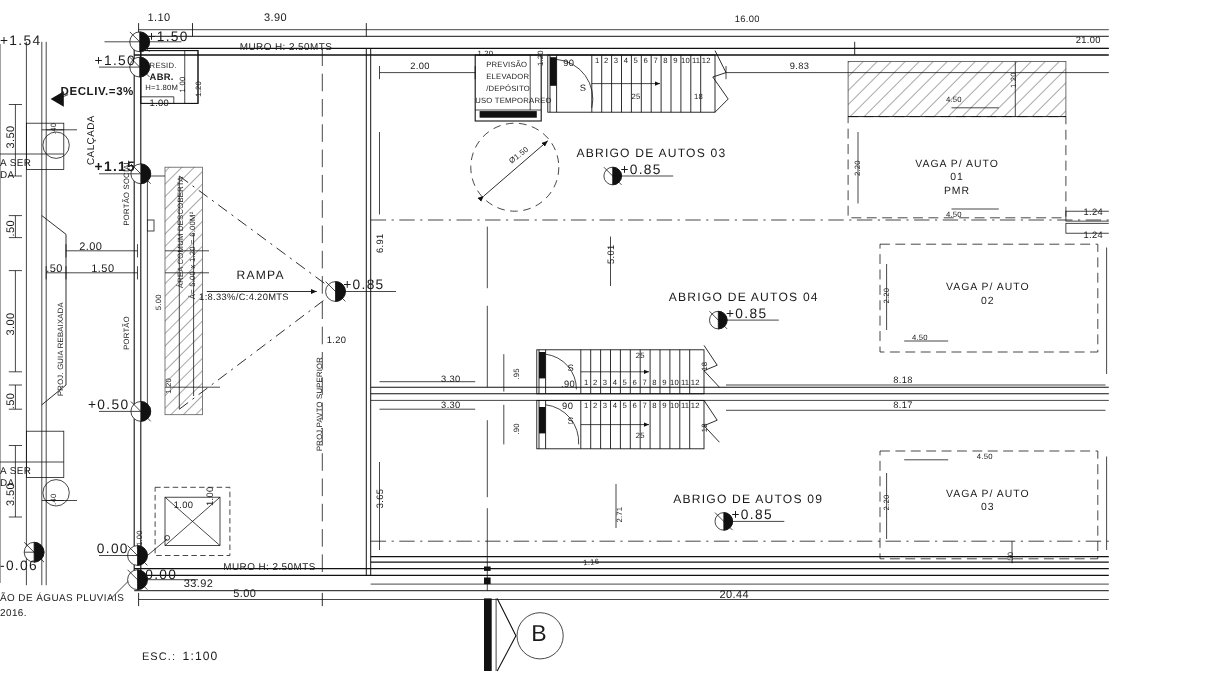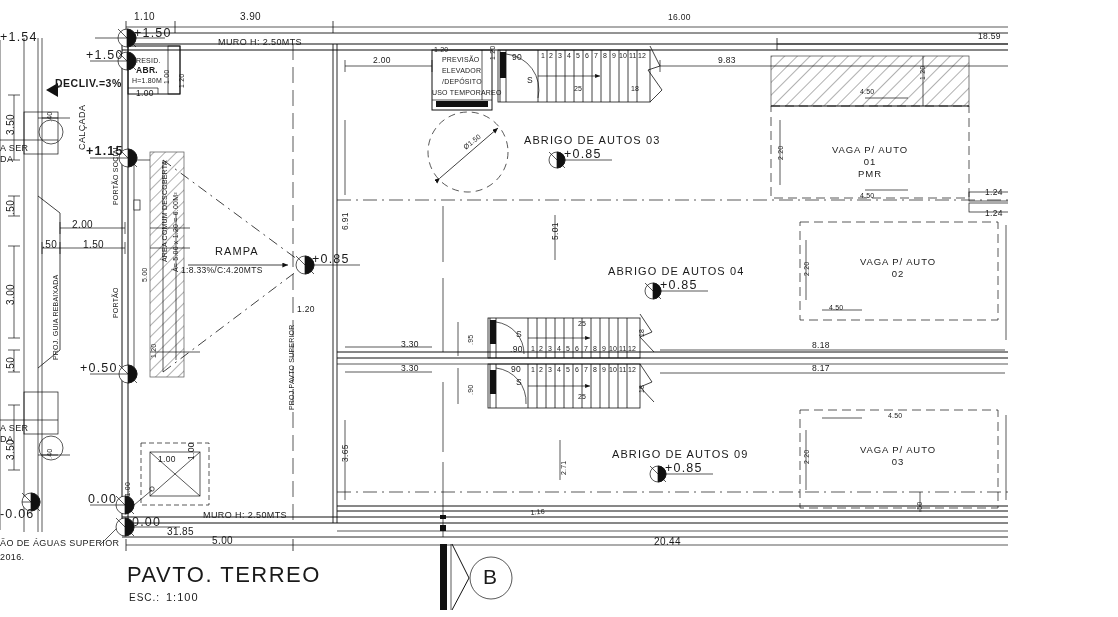--- a/index.html
+++ b/index.html
@@ -391,42 +391,42 @@
 
     <path d="M46 90 L58 83 L58 97 Z" fill="#111" stroke="none"></path>
     <line x1="52" y1="90" x2="62" y2="86"></line>
 
   </g>
 </svg>
 
 <div class="lbl dim" style="left:134px;top:12px;">1.10</div>
 <div class="lbl dim" style="left:240px;top:12px;">3.90</div>
 <div class="lbl dimS" style="left:668px;top:13px;">16.00</div>
-<div class="lbl dimS" style="left:978px;top:32px;">18.59</div>
-
-<div class="lbl dim" style="left:167px;top:527px;">31.85</div>
+<div class="lbl dimS" style="left:978px;top:32px;">21.00</div>
+
+<div class="lbl dim" style="left:167px;top:527px;">33.92</div>
 <div class="lbl dim" style="left:212px;top:536px;">5.00</div>
 <div class="lbl dim" style="left:654px;top:537px;">20.44</div>
 
 <div class="lbl dim rot90" style="left:6px;top:135px;transform-origin:0 0;">3.50</div>
 <div class="lbl dim rot90" style="left:6px;top:215px;transform-origin:0 0;">.50</div>
 <div class="lbl dim rot90" style="left:6px;top:305px;transform-origin:0 0;">3.00</div>
 <div class="lbl dim rot90" style="left:6px;top:372px;transform-origin:0 0;">.50</div>
 <div class="lbl dim rot90" style="left:6px;top:460px;transform-origin:0 0;">3.50</div>
 <div class="lbl dim" style="left:72px;top:220px;">2.00</div>
 <div class="lbl dim" style="left:42px;top:240px;">.50</div>
 <div class="lbl dim" style="left:83px;top:240px;">1.50</div>
 <div class="lbl dimXS rot90" style="left:46px;top:122px;transform-origin:0 0;">.40</div>
 <div class="lbl dimXS rot90" style="left:46px;top:459px;transform-origin:0 0;">.40</div>
 
 <div class="lbl note" style="left:0px;top:144px;">A SER</div>
 <div class="lbl note" style="left:0px;top:155px;">DA</div>
 <div class="lbl note" style="left:0px;top:424px;">A SER</div>
 <div class="lbl note" style="left:0px;top:435px;">DA</div>
-<div class="lbl note" style="left:0px;top:539px;">ÃO DE ÁGUAS SUPERIOR</div>
+<div class="lbl note" style="left:0px;top:539px;">ÃO DE ÁGUAS PLUVIAIS</div>
 <div class="lbl note" style="left:0px;top:553px;">2016.</div>
 <div class="lbl noteB" style="left:55px;top:78px;">DECLIV.=3%</div>
 <div class="lbl note rot90" style="left:78px;top:150px;transform-origin:0 0;">CALÇADA</div>
 <div class="lbl dimXS rot90" style="left:52px;top:360px;transform-origin:0 0;">PROJ. GUIA REBAIXADA</div>
 
 <div class="lbl elev" style="left:0px;top:31px;">+1.54</div>
 <div class="lbl elev" style="left:134px;top:27px;">+1.50</div>
 <div class="lbl elev" style="left:86px;top:49px;">+1.50</div>
 <div class="lbl elev" style="left:1040px;top:26px;">+1.50</div>
 <div class="lbl elev" style="left:1040px;top:531px;">+1.50</div>
@@ -576,17 +576,16 @@
 <div class="lbl dimXS" style="left:584px;top:366px;">7</div>
 <div class="lbl dimXS" style="left:593px;top:366px;">8</div>
 <div class="lbl dimXS" style="left:602px;top:366px;">9</div>
 <div class="lbl dimXS" style="left:609px;top:366px;">10</div>
 <div class="lbl dimXS" style="left:619px;top:366px;">11</div>
 <div class="lbl dimXS" style="left:628px;top:366px;">12</div>
 
 <div class="lbl" style="left:1064px;top:438px;font-size:21px;">A</div>
 <div class="lbl" style="left:483px;top:566px;font-size:21px;">B</div>
 
-<div class="lbl title" style="left:127px;top:564px;">PAVTO. TERREO</div>
 <div class="lbl subtitle" style="left:129px;top:593px;">ESC.:</div>
 <div class="lbl subtitle" style="left:166px;top:592px;font-size:11px;">1:100</div>
 
 </div>
 
 </body></html>

